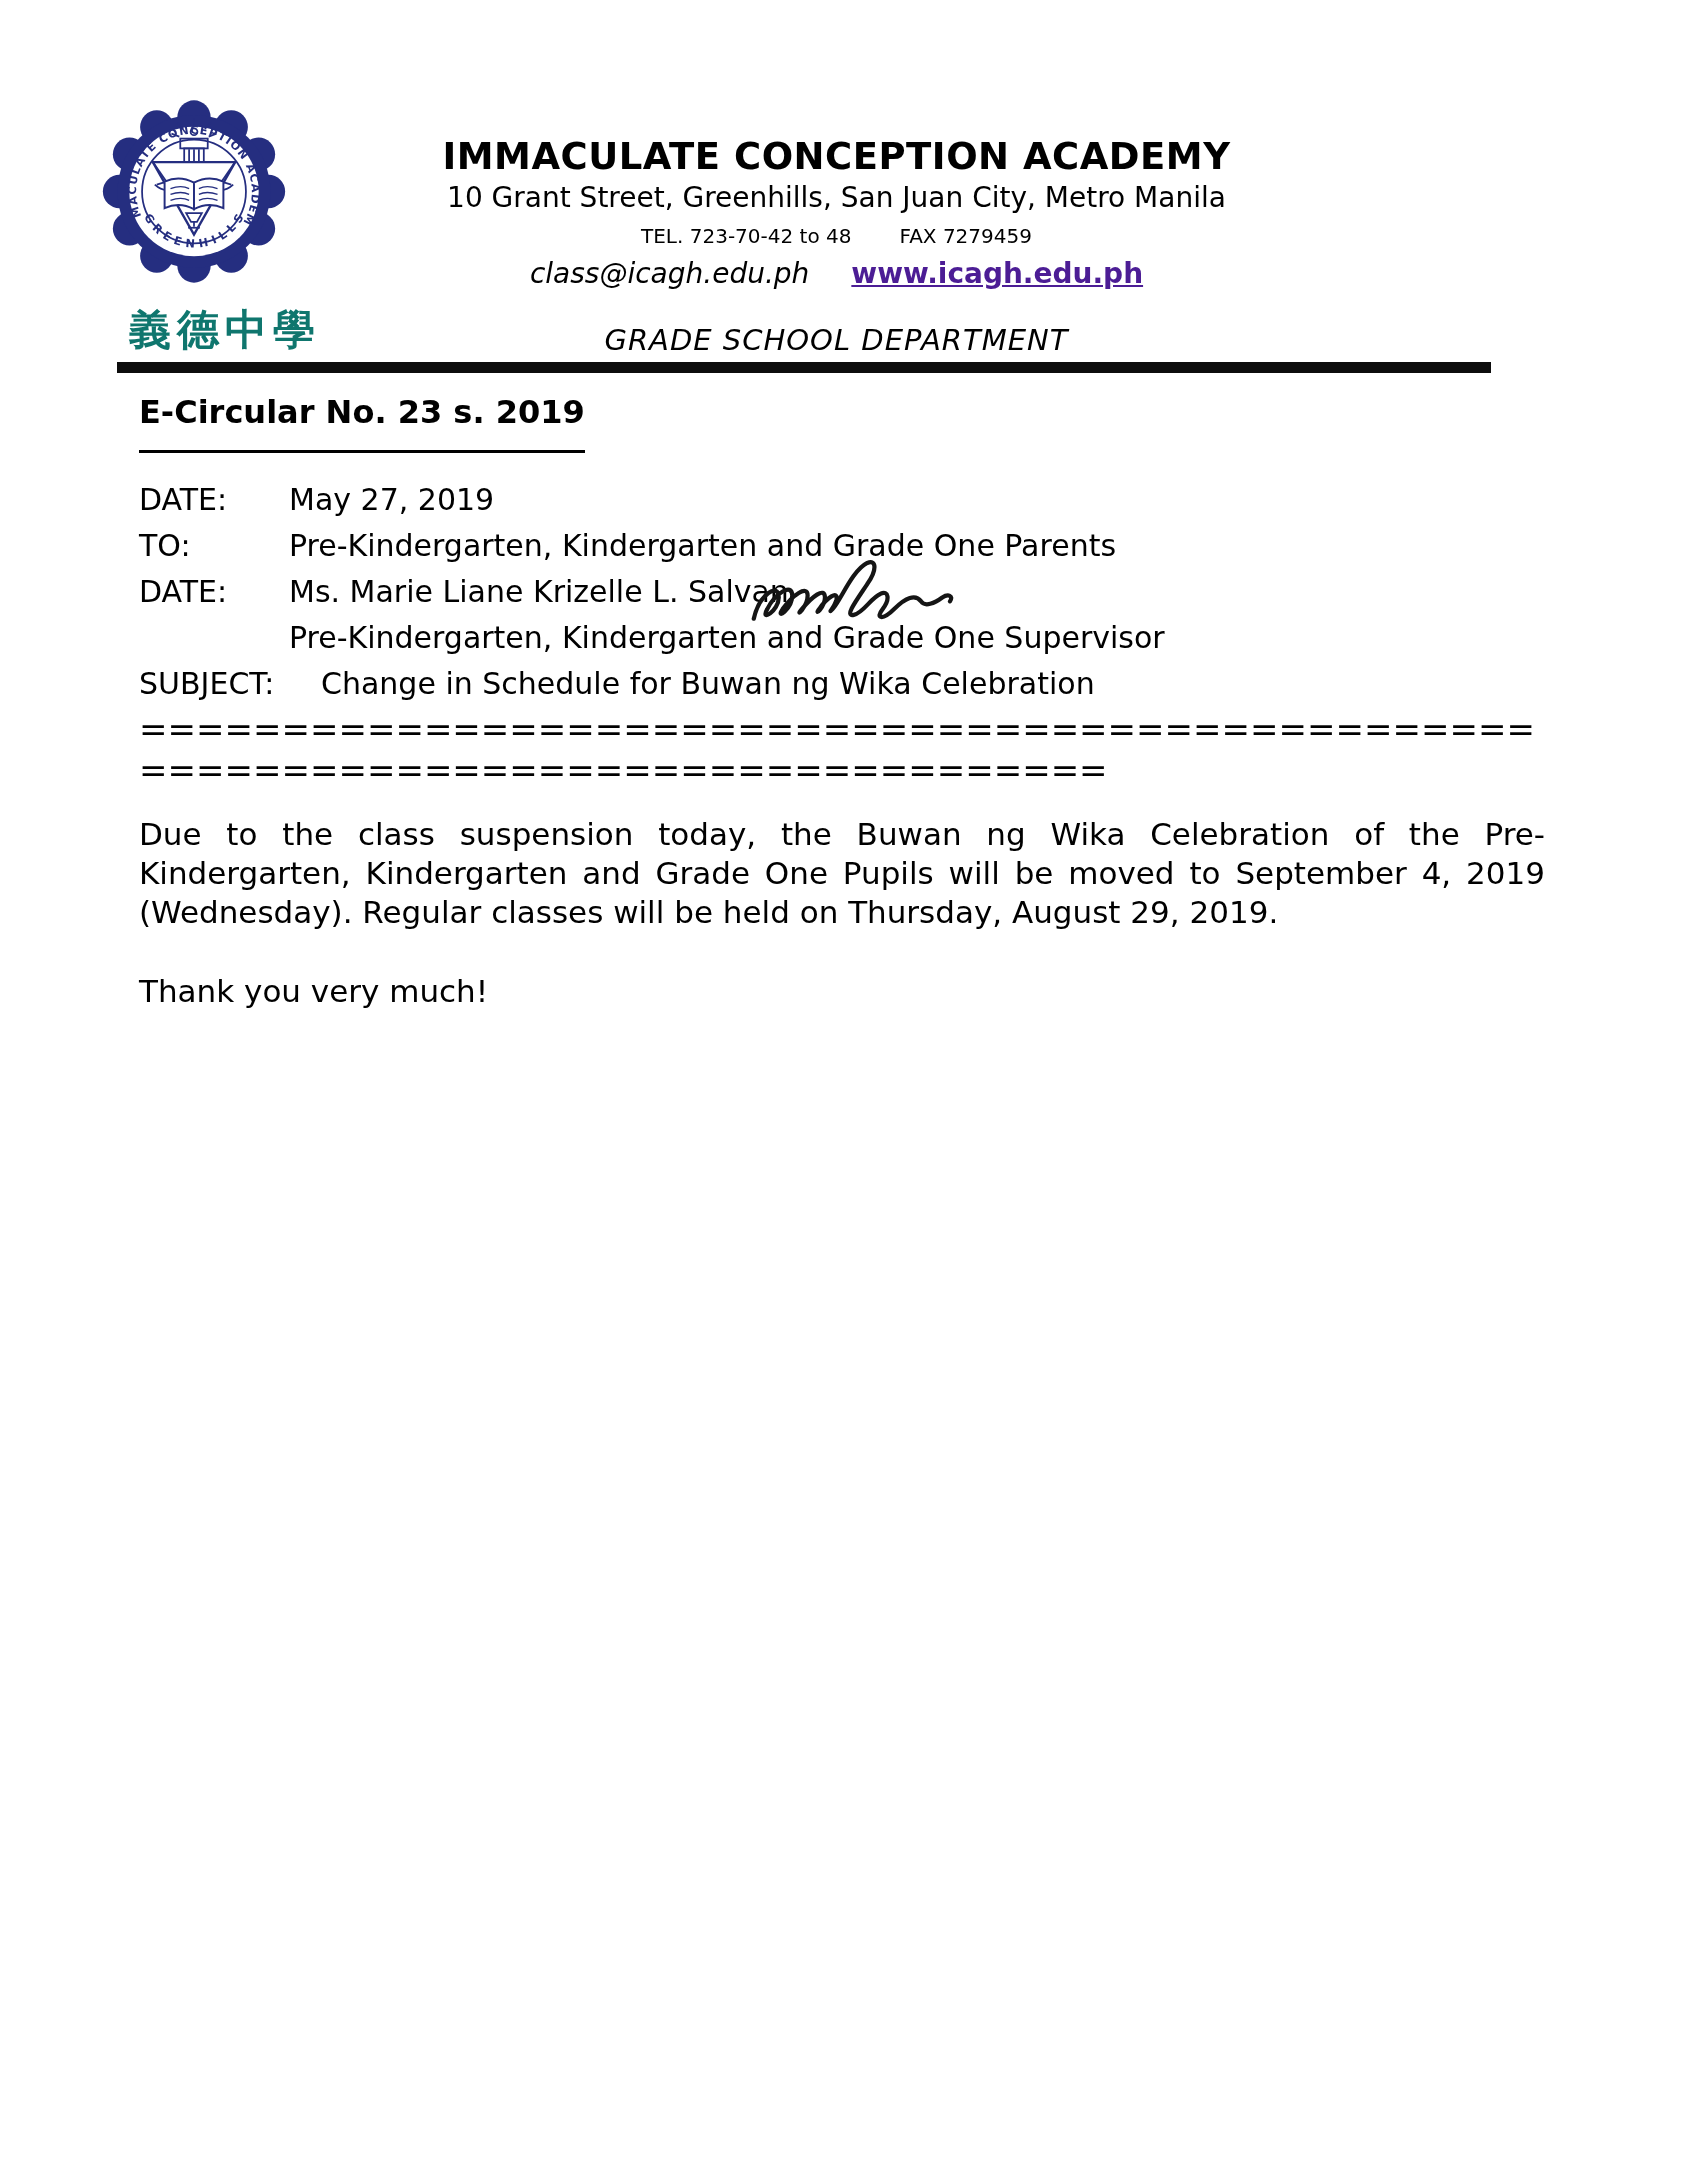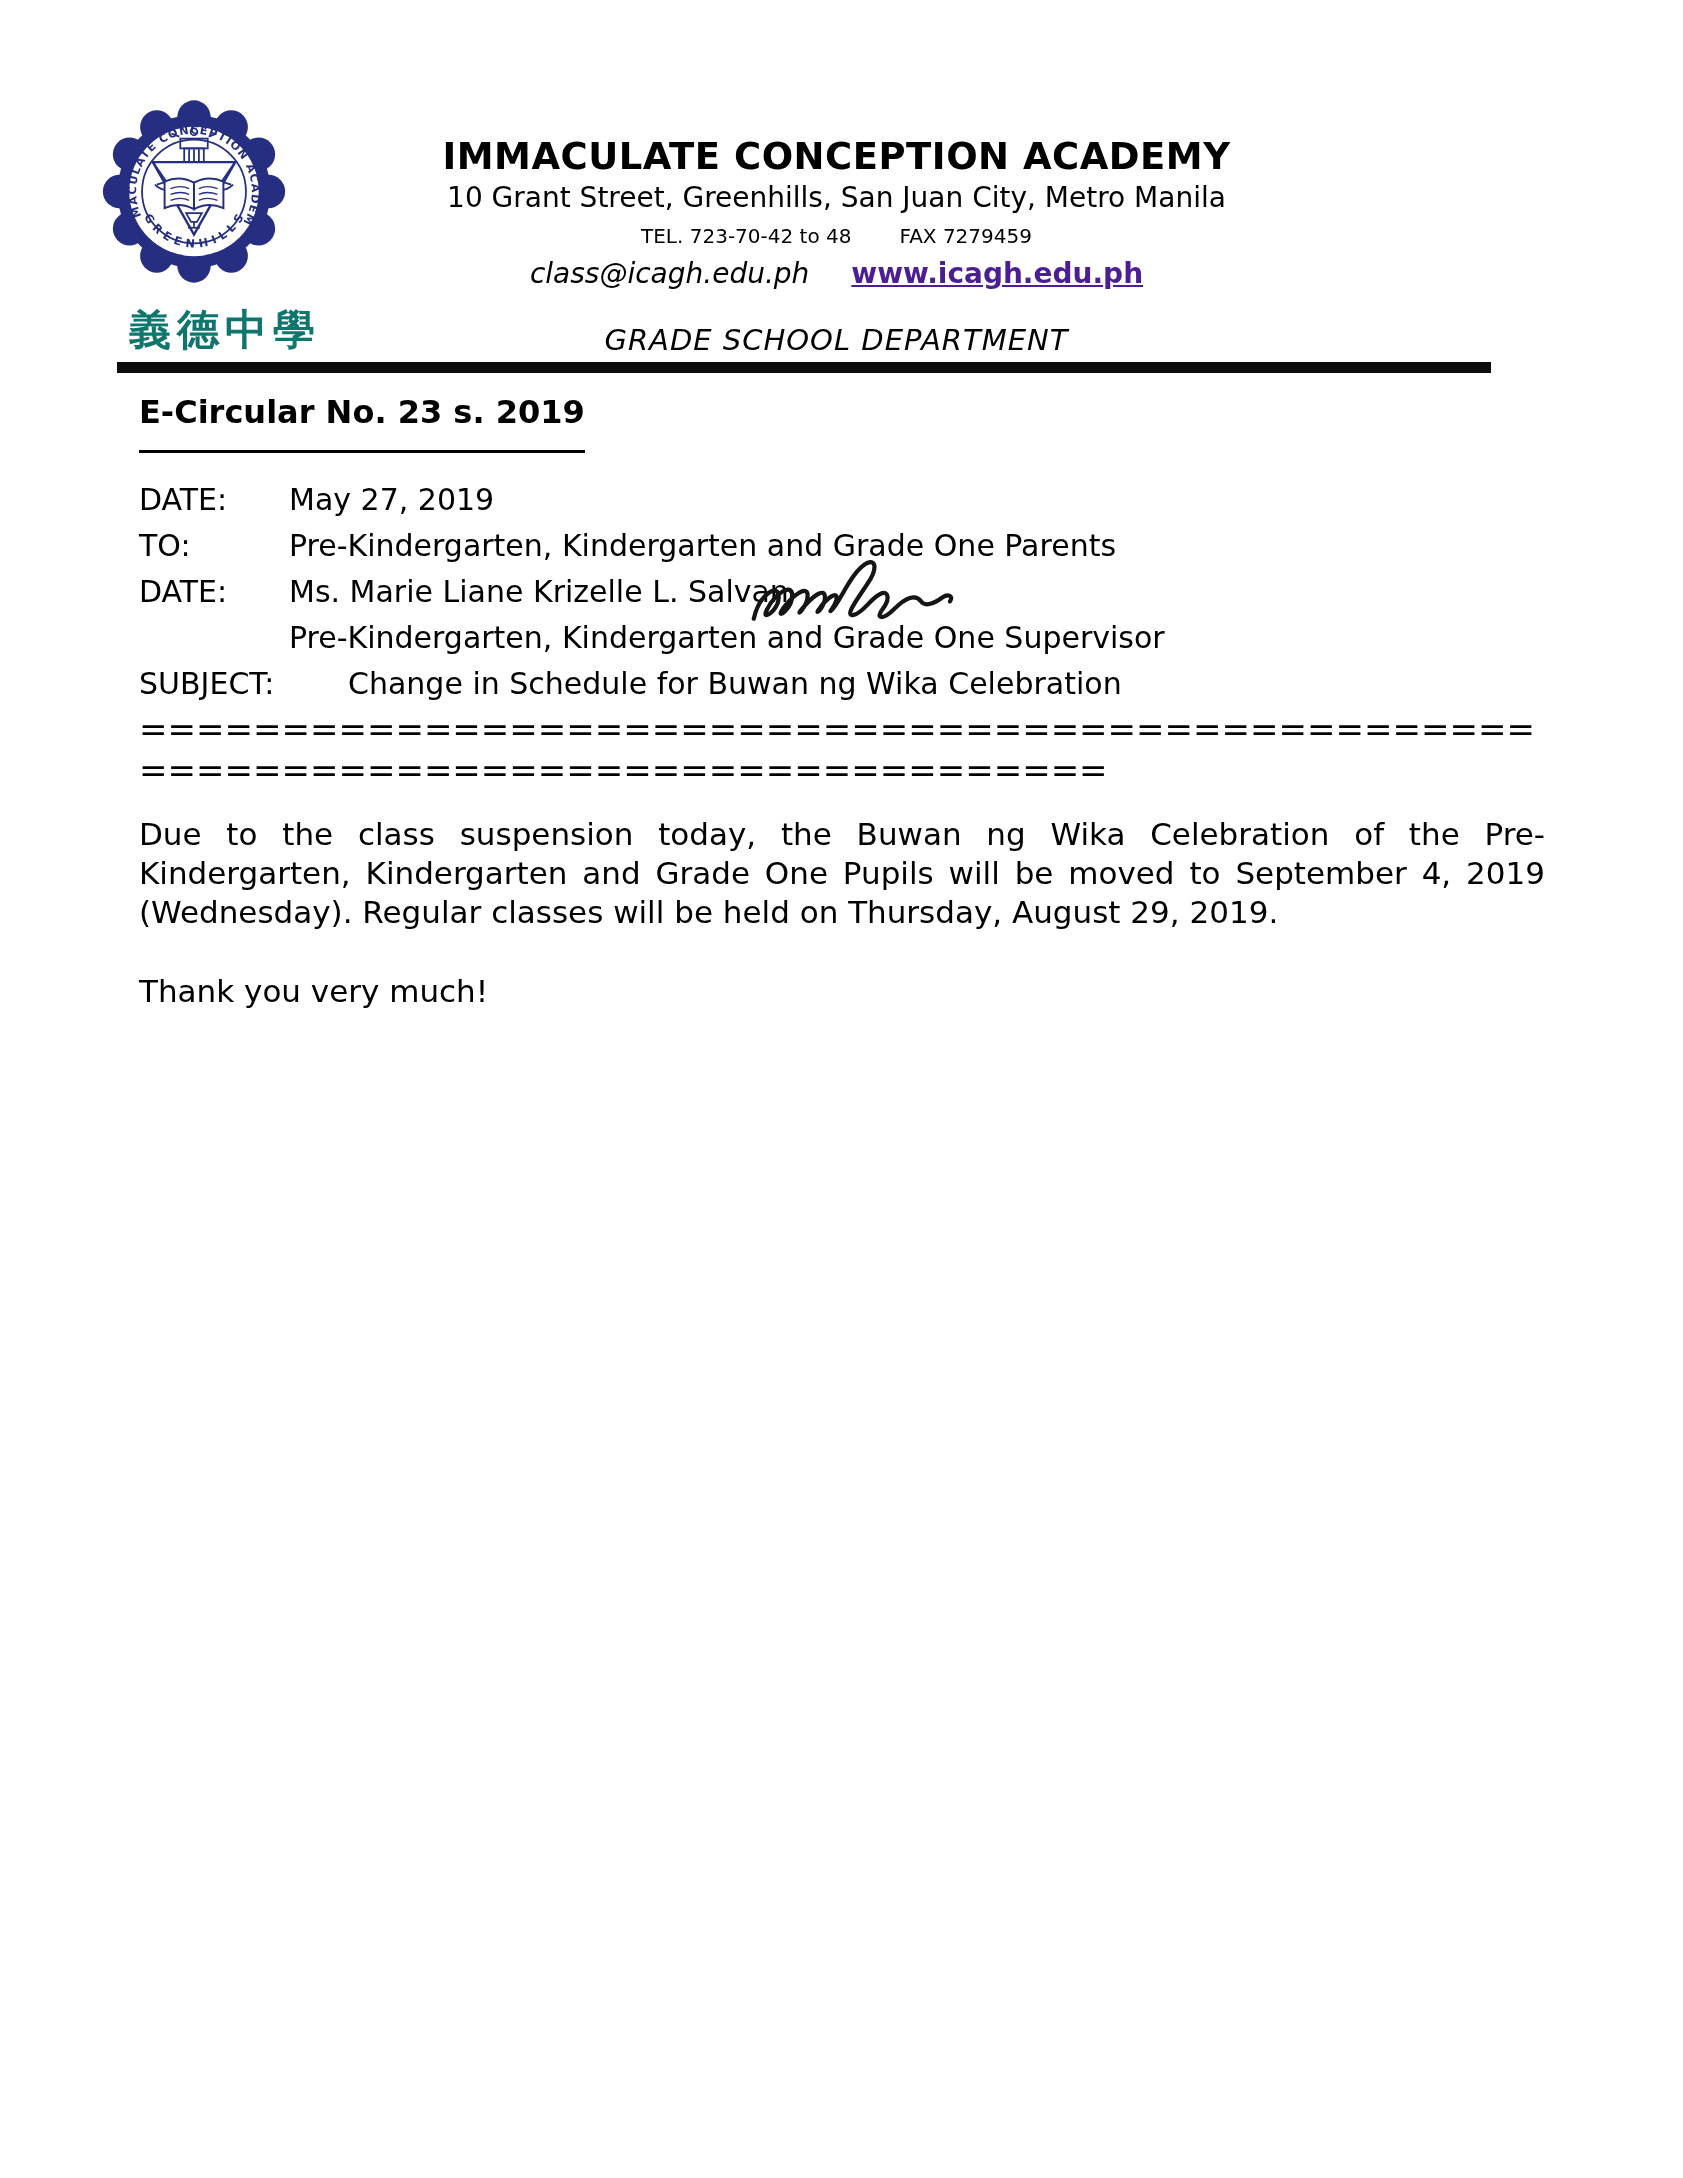--- a/index.html
+++ b/index.html
@@ -27,21 +27,21 @@
   .cjk { position:absolute; left:129px; top:307px; font-size:42px; font-weight:bold;
          color:#0f766e; letter-spacing:6px; line-height:46px; }
   .rule { position:absolute; left:117px; top:362px; width:1374px; height:11px; background:#0d0d0d; }
   
   .content { margin-left:139px; width:1406px; }
   .circ-title { display:inline-block; margin-top:16px; font-size:32px; font-weight:bold;
                 line-height:40px; border-bottom:3px solid #000; padding-bottom:18px; }
   .rows { margin-top:24px; font-size:30px; }
   .row { line-height:46px; position:relative; white-space:nowrap; }
   .row .label { display:inline-block; min-width:150px; }
-  .row.subject .value { margin-left:59px; }
+  .row.subject .value { margin-left:32px; }
   .sig { position:absolute; left:609px; top:-14px; pointer-events:none; }
   .seps { margin-top:2px; font-size:34px; line-height:41px; }
   .sep-line { white-space:nowrap; overflow:hidden; }
   .body-par { margin-top:24px; font-size:31px; line-height:39px; text-align:justify; }
   .closing { margin-top:40px; font-size:31px; line-height:39px; }
 </style>
 </head>
 <body>
 
 <div class="header">

